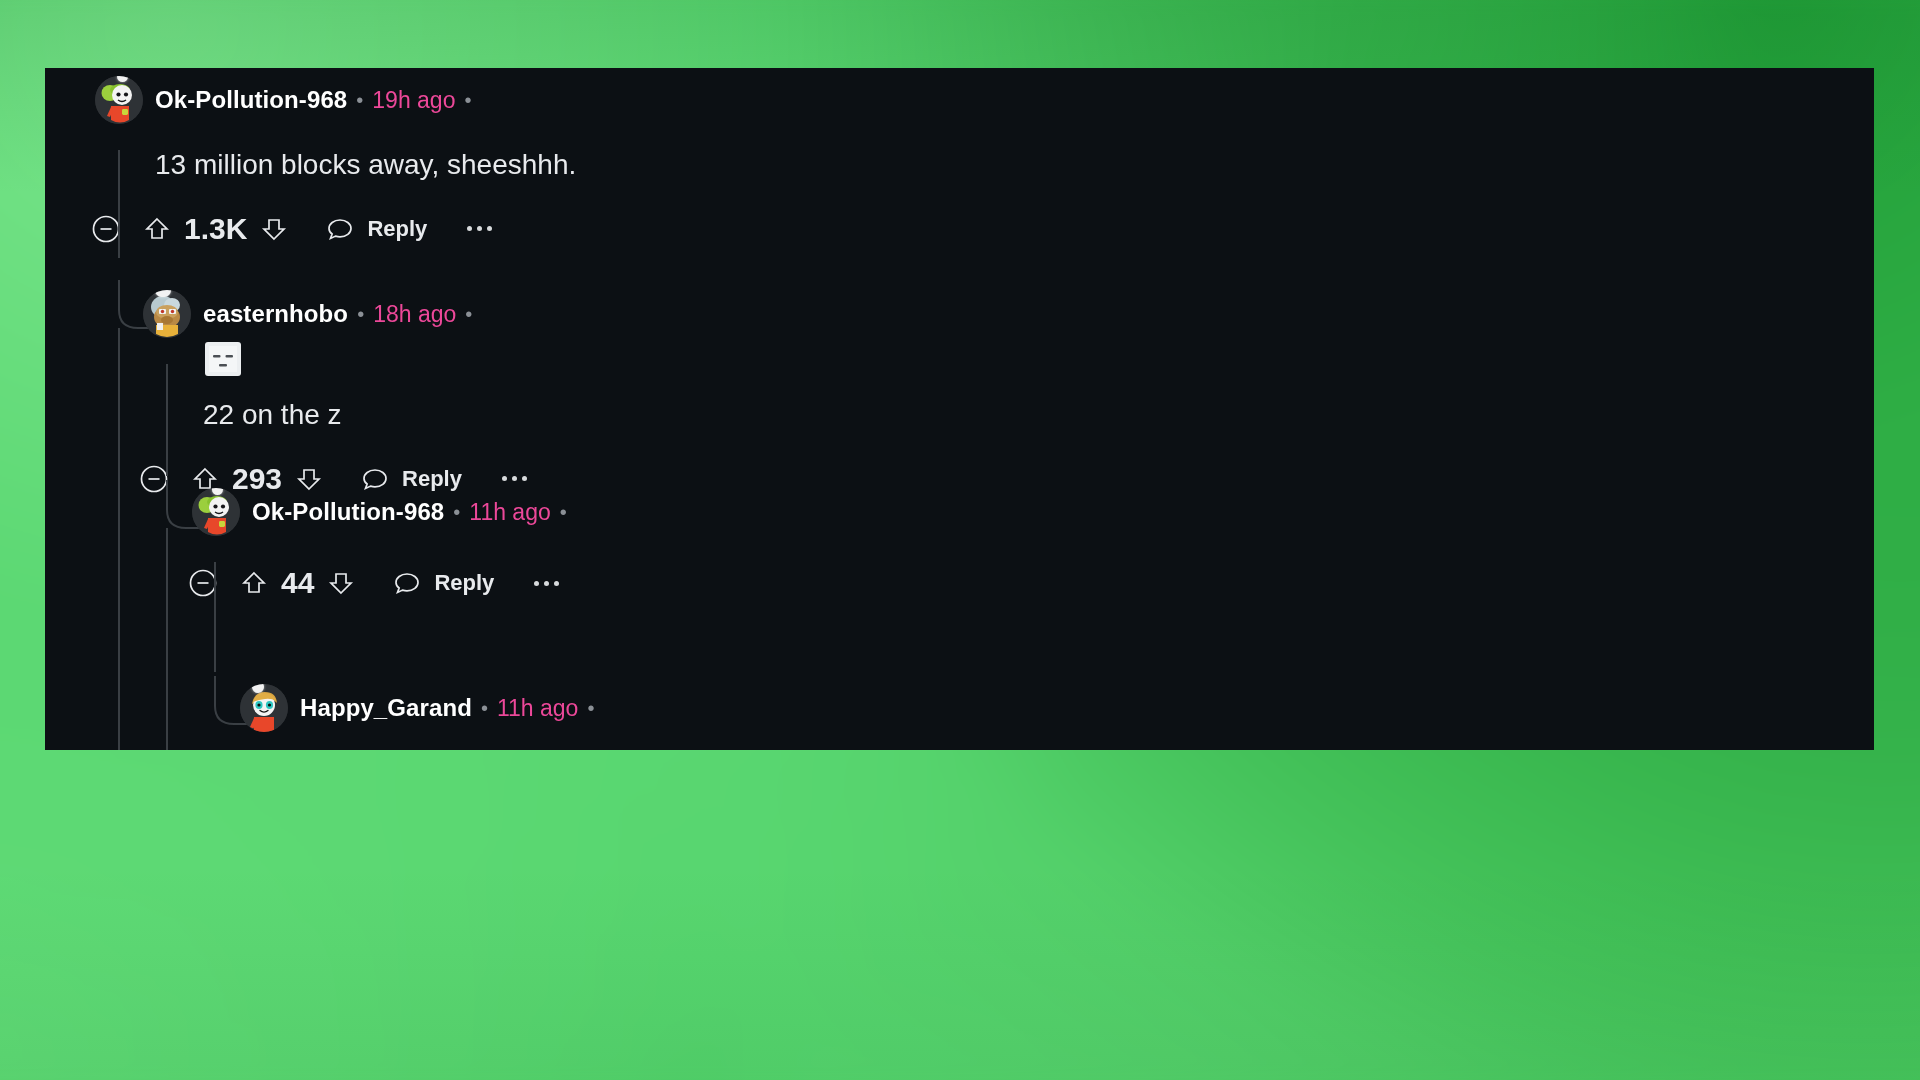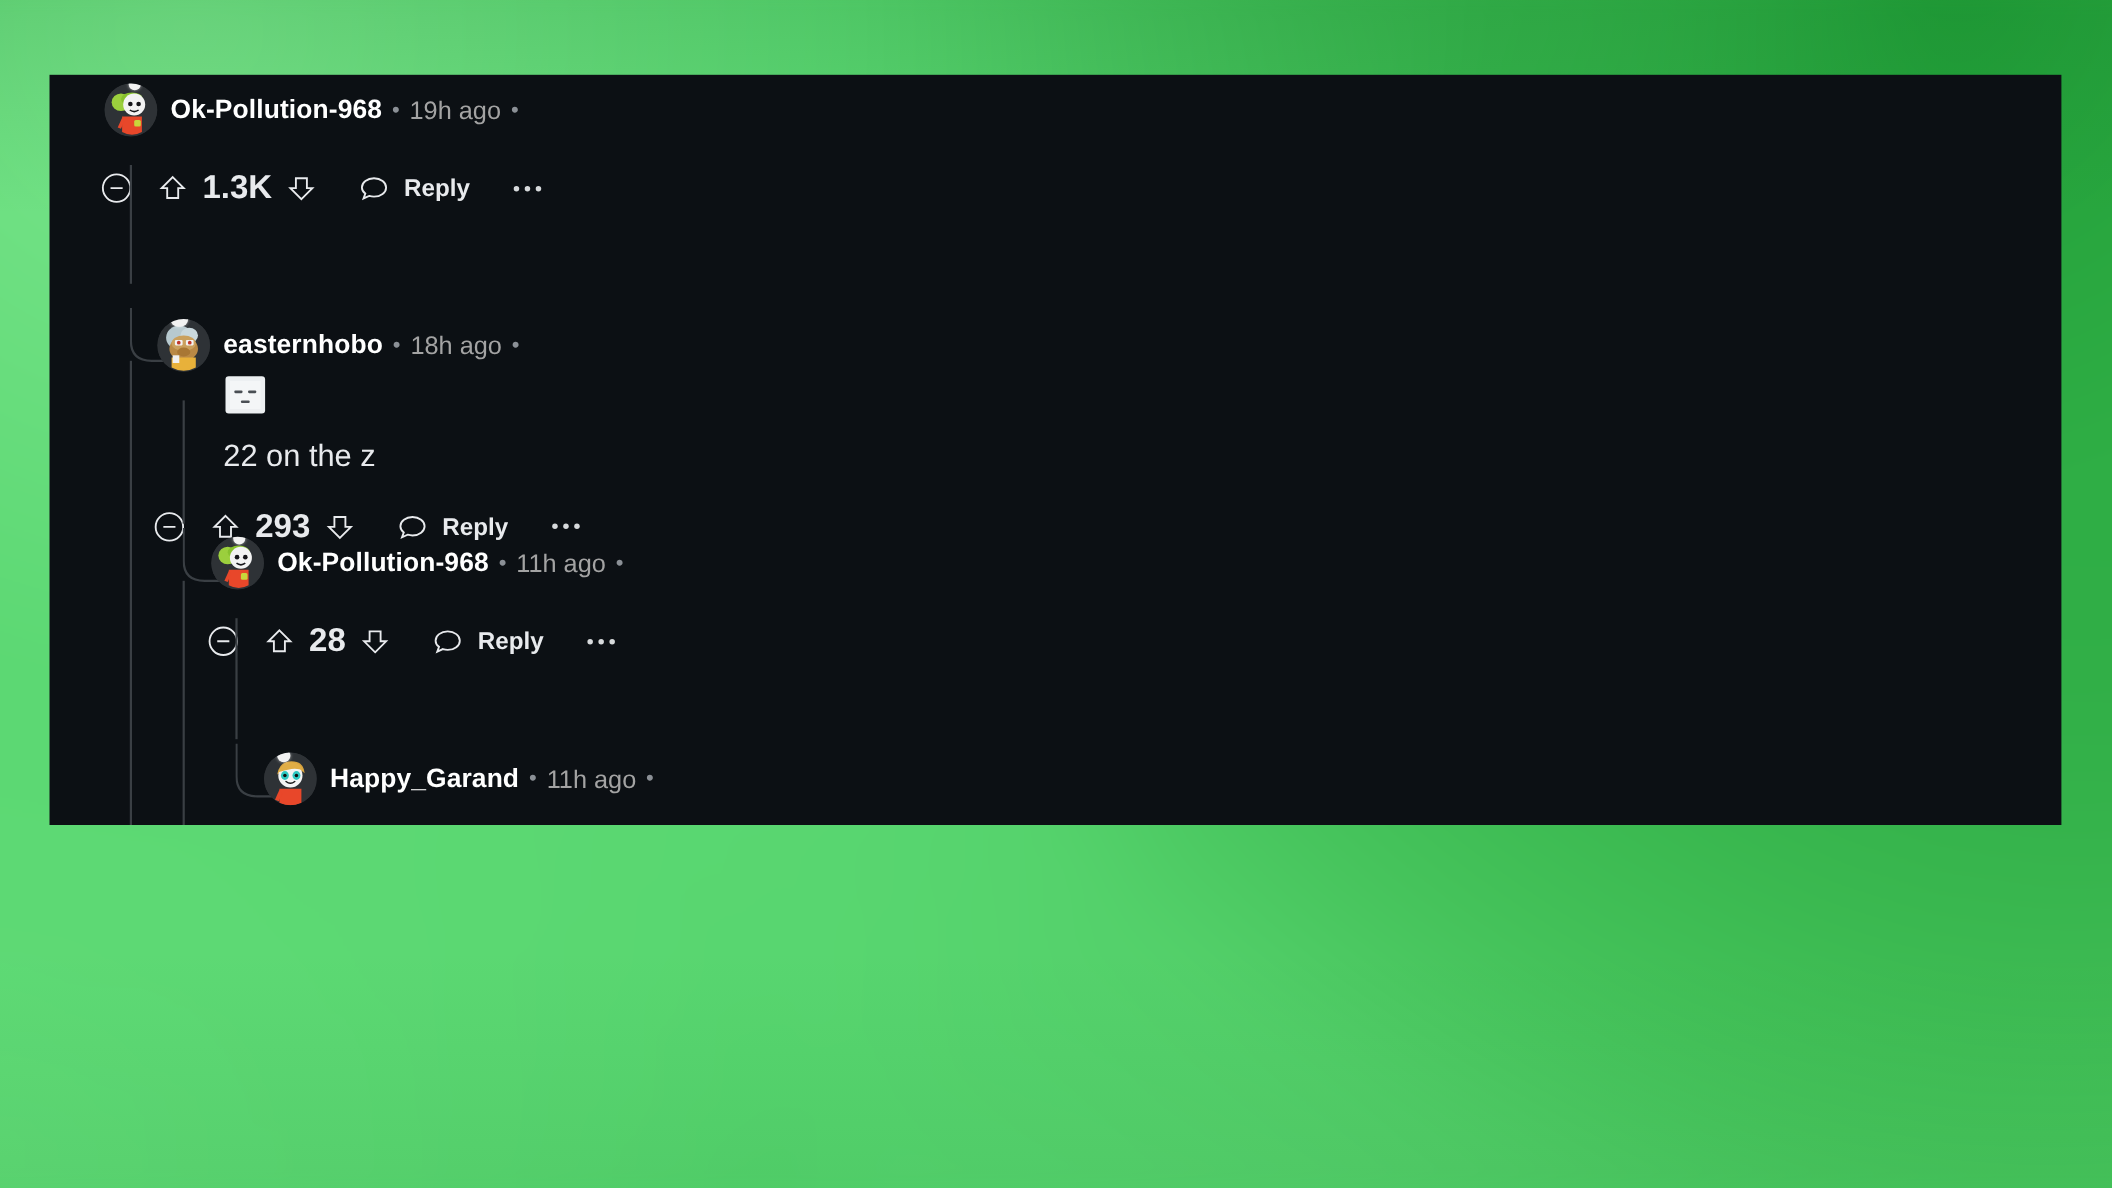--- a/index.html
+++ b/index.html
@@ -84,21 +84,21 @@
     margin-left: 12px;
     letter-spacing: 0.1px;
     white-space: nowrap;
   }
   .dot {
     color: #8b9096;
     font-size: 20px;
     margin: 0 9px;
   }
   .ts {
-    color: #a3a3a3;
+    color: #ec4899;
     font-size: 23px;
     white-space: nowrap;
   }
   .dot-end {
     color: #8b9096;
     font-size: 20px;
     margin-left: 9px;
   }
 
   
@@ -218,20 +218,23 @@
             <path d="M16 31 l-4 9 3 1 3 -7 z" fill="#e8472a"></path>
           </svg>
           <div class="presence" style="left:22px; top:-5px;"></div>
         </div>
         <span class="uname">Ok-Pollution-968</span>
         <span class="dot">•</span>
         <span class="ts">19h ago</span>
         <span class="dot-end">•</span>
       </div>
 
+      <div class="body-text" style="margin-left:60px; margin-top:24px;">
+        <span>13 million blocks away, sheeshhh.</span>
+      </div>
 
       <div class="actions" style="margin-left:-6px; margin-top:30px;">
         <div class="act collapse">
           <svg class="ico" width="30" height="30" viewBox="0 0 30 30">
               <circle cx="15" cy="15" r="12.5"></circle>
               <line x1="9.5" y1="15" x2="20.5" y2="15"></line>
             </svg>
         </div>
         <div class="vote-group">
           <div class="arrow">
@@ -380,21 +383,21 @@
               <circle cx="15" cy="15" r="12.5"></circle>
               <line x1="9.5" y1="15" x2="20.5" y2="15"></line>
             </svg>
         </div>
         <div class="vote-group">
           <div class="arrow">
             <svg class="ico" width="28" height="28" viewBox="0 0 28 28">
                 <path d="M14 4 L24 14 H19 V23 H9 V14 H4 Z"></path>
               </svg>
           </div>
-          <span class="score">28</span>
+          <span class="score">44</span>
           <div class="arrow">
             <svg class="ico" width="28" height="28" viewBox="0 0 28 28">
                 <path d="M14 24 L24 14 H19 V5 H9 V14 H4 Z"></path>
               </svg>
           </div>
         </div>
         <div class="reply">
           <svg class="ico" width="28" height="28" viewBox="0 0 28 28">
               <path d="M14 5 C20.2 5 25 8.8 25 13.4 C25 18 20.2 21.8 14 21.8 C12.4 21.8 10.9 21.5 9.6 21.1 L4.5 23.4 L6.1 19 C4.1 17.5 3 15.6 3 13.4 C3 8.8 7.8 5 14 5 Z"></path>
             </svg>

